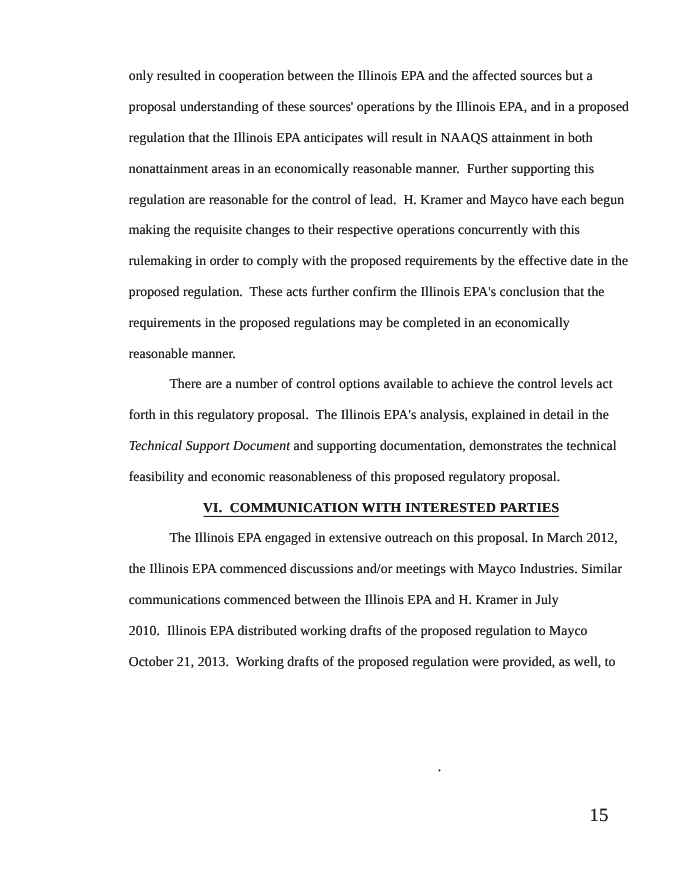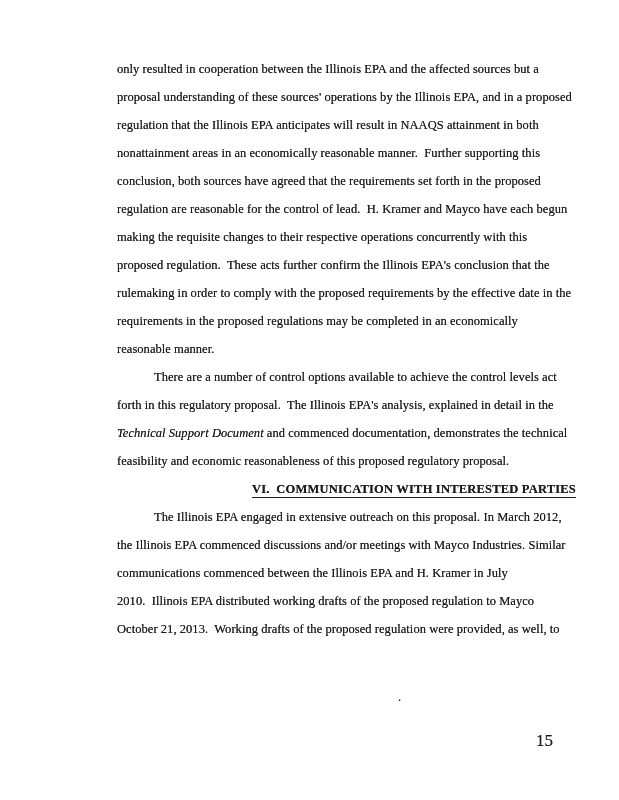--- a/index.html
+++ b/index.html
@@ -27,21 +27,21 @@
   .ln {
     line-height: 28px;
     font-size: 12.5px;
     white-space: pre;   
     letter-spacing: 0.05px;
   }
   .indent {
     padding-left: 37px; 
   }
   .heading-ln {
-    text-align: right;
+    text-align: center;
   }
   .heading-ln .head {
     font-weight: bold;
     border-bottom: 1.5px solid #1d1d1d;
     padding-bottom: 0.5px;
     letter-spacing: 0.2px;
   }
   .stray-mark {
     position: absolute;
     left: 363px;
@@ -61,31 +61,30 @@
 </head>
 <body>
 
 <div class="page">
   <div class="text-block">
 
     <div class="ln">only resulted in cooperation between the Illinois EPA and the affected sources but a</div>
     <div class="ln">proposal understanding of these sources' operations by the Illinois EPA, and in a proposed</div>
     <div class="ln">regulation that the Illinois EPA anticipates will result in NAAQS attainment in both</div>
     <div class="ln">nonattainment areas in an economically reasonable manner.  Further supporting this</div>
-    <div class="ln">conclusion, both sources have agreed that the requirements set forth in the proposed</div>
     <div class="ln">regulation are reasonable for the control of lead.  H. Kramer and Mayco have each begun</div>
     <div class="ln">making the requisite changes to their respective operations concurrently with this</div>
+    <div class="ln">rulemaking in order to comply with the proposed requirements by the effective date in the</div>
     <div class="ln">proposed regulation.  These acts further confirm the Illinois EPA's conclusion that the</div>
-    <div class="ln">rulemaking in order to comply with the proposed requirements by the effective date in the</div>
     <div class="ln">requirements in the proposed regulations may be completed in an economically</div>
     <div class="ln">reasonable manner.</div>
 
     <div class="ln indent">There are a number of control options available to achieve the control levels act</div>
     <div class="ln">forth in this regulatory proposal.  The Illinois EPA's analysis, explained in detail in the</div>
-    <div class="ln"><i>Technical Support Document</i><span> and commenced documentation, demonstrates the technical</span></div>
+    <div class="ln"><i>Technical Support Document</i><span> and supporting documentation, demonstrates the technical</span></div>
     <div class="ln">feasibility and economic reasonableness of this proposed regulatory proposal.</div>
 
     <div class="ln heading-ln"><span class="head">VI.  COMMUNICATION WITH INTERESTED PARTIES</span></div>
 
     <div class="ln indent">The Illinois EPA engaged in extensive outreach on this proposal. In March 2012,</div>
     <div class="ln">the Illinois EPA commenced discussions and/or meetings with Mayco Industries. Similar</div>
     <div class="ln">communications commenced between the Illinois EPA and H. Kramer in July</div>
     <div class="ln">2010.  Illinois EPA distributed working drafts of the proposed regulation to Mayco</div>
     <div class="ln">October 21, 2013.  Working drafts of the proposed regulation were provided, as well, to</div>
   </div>

